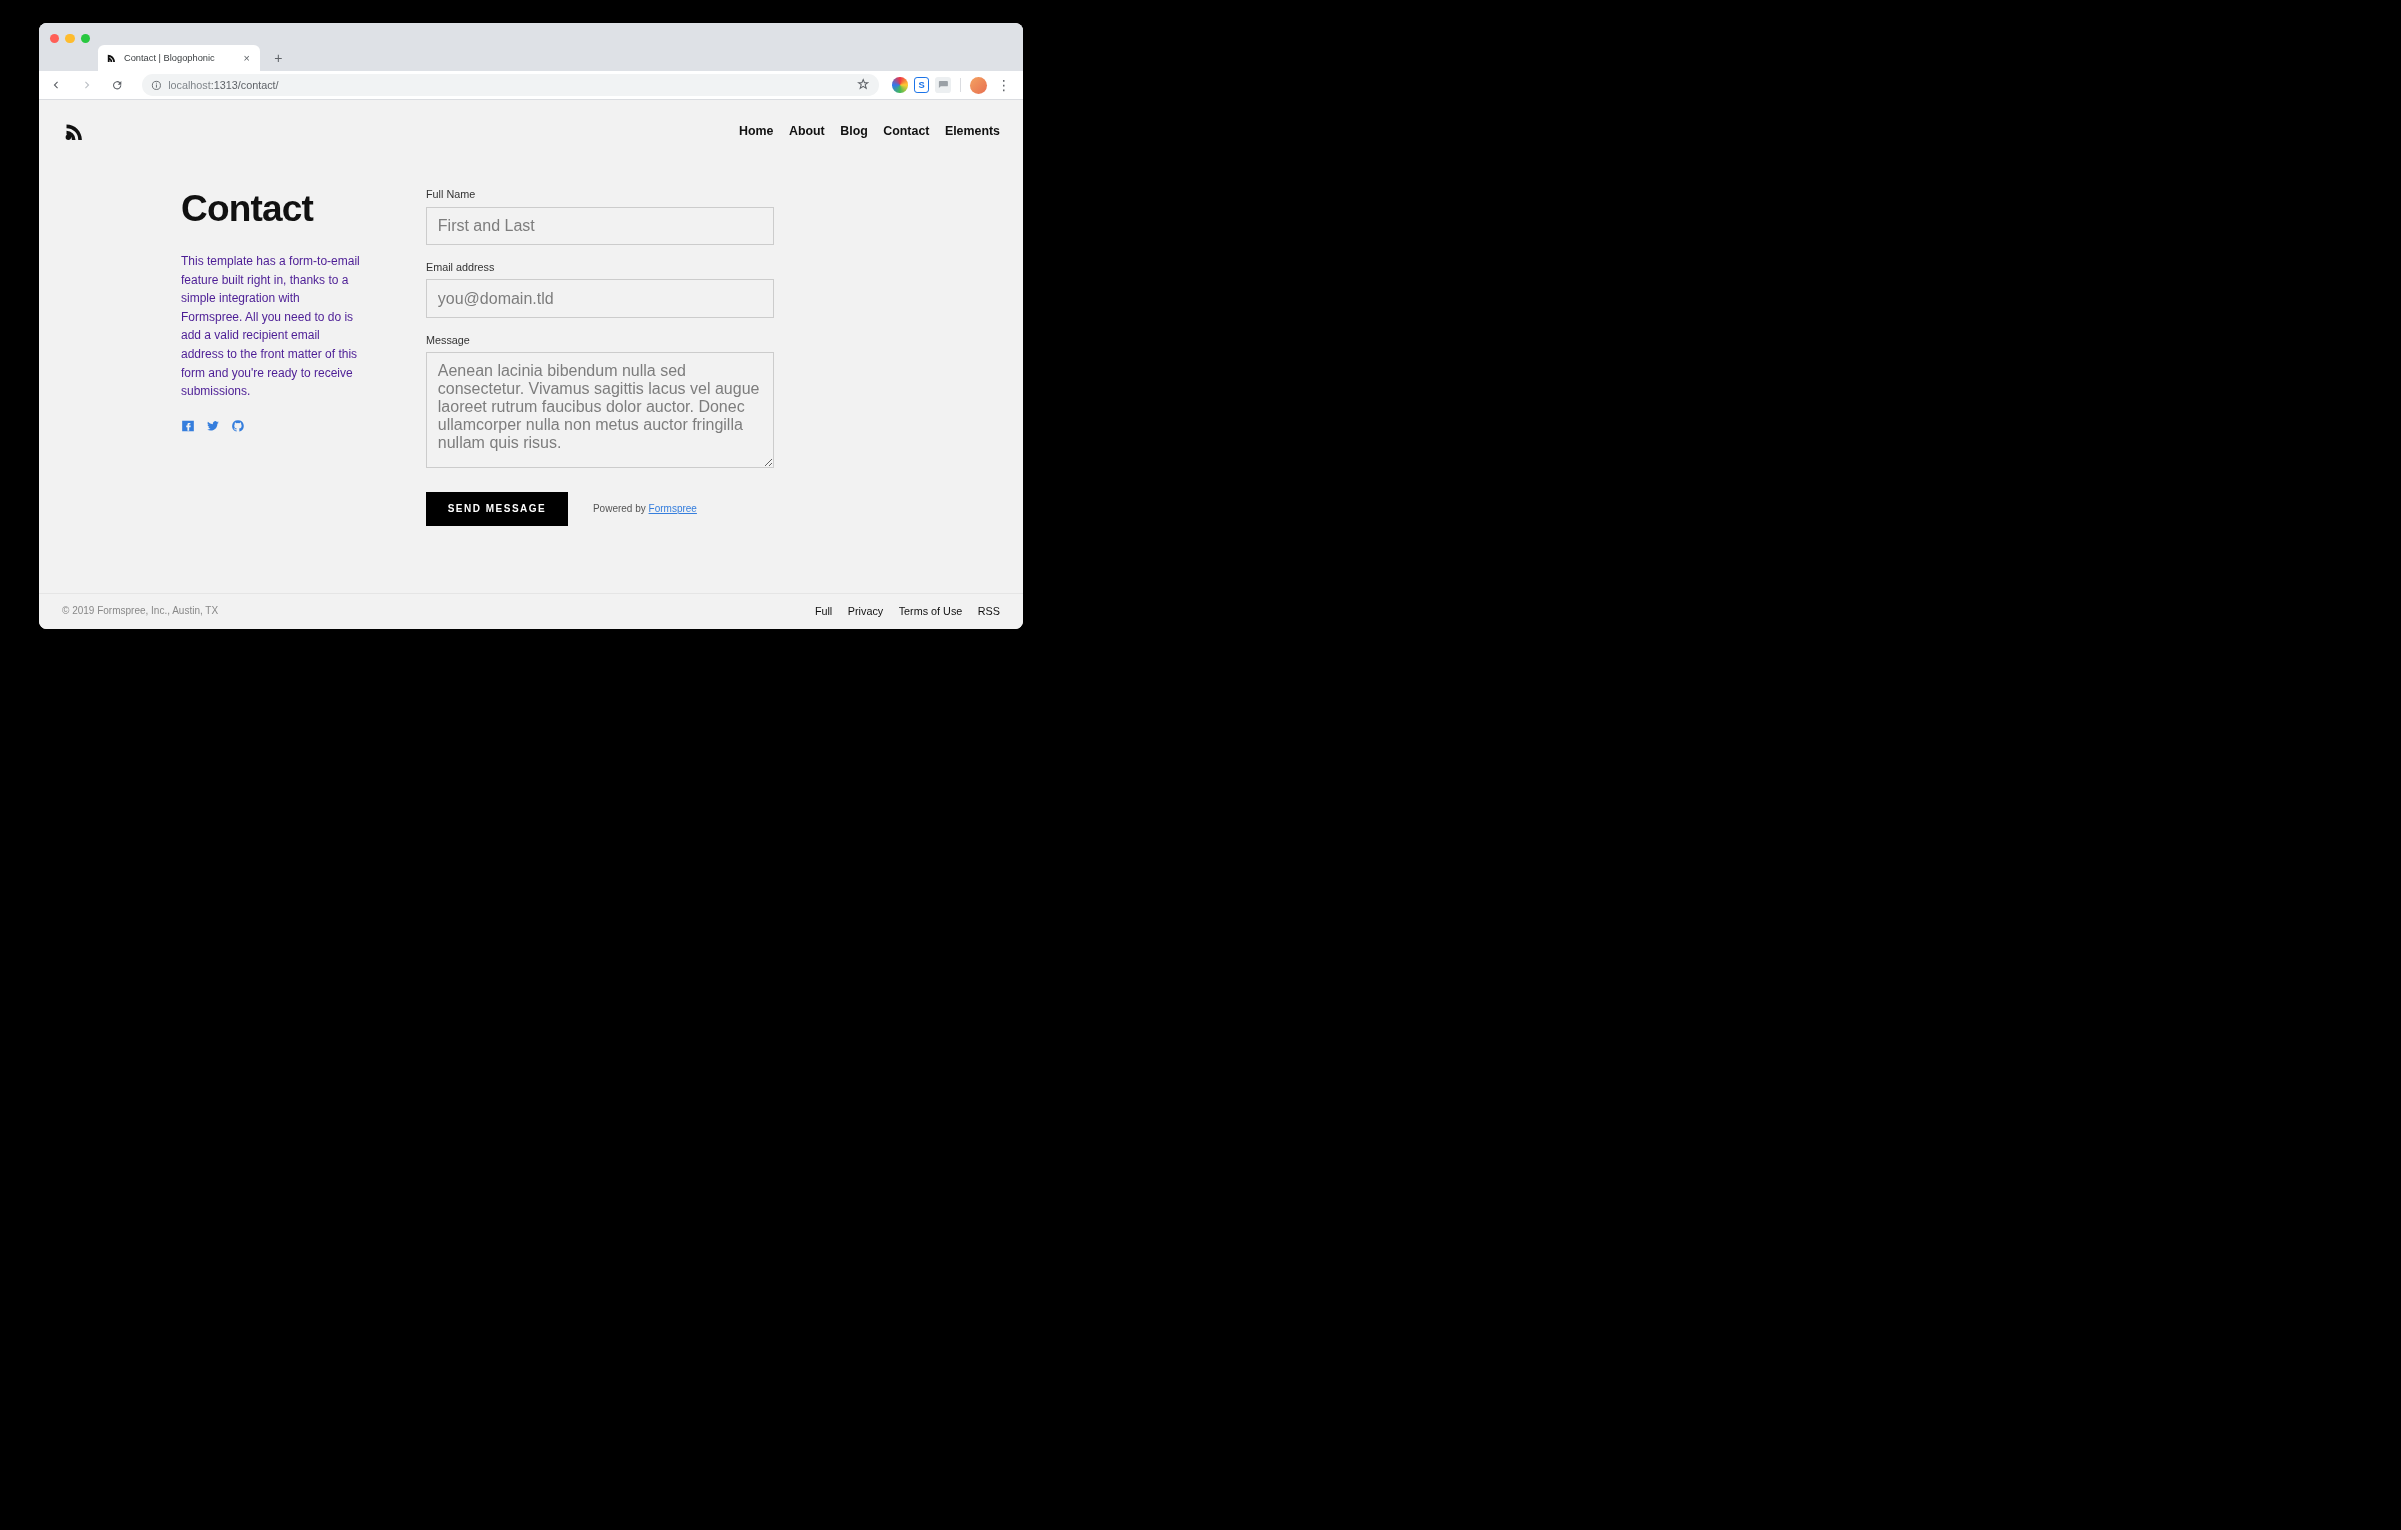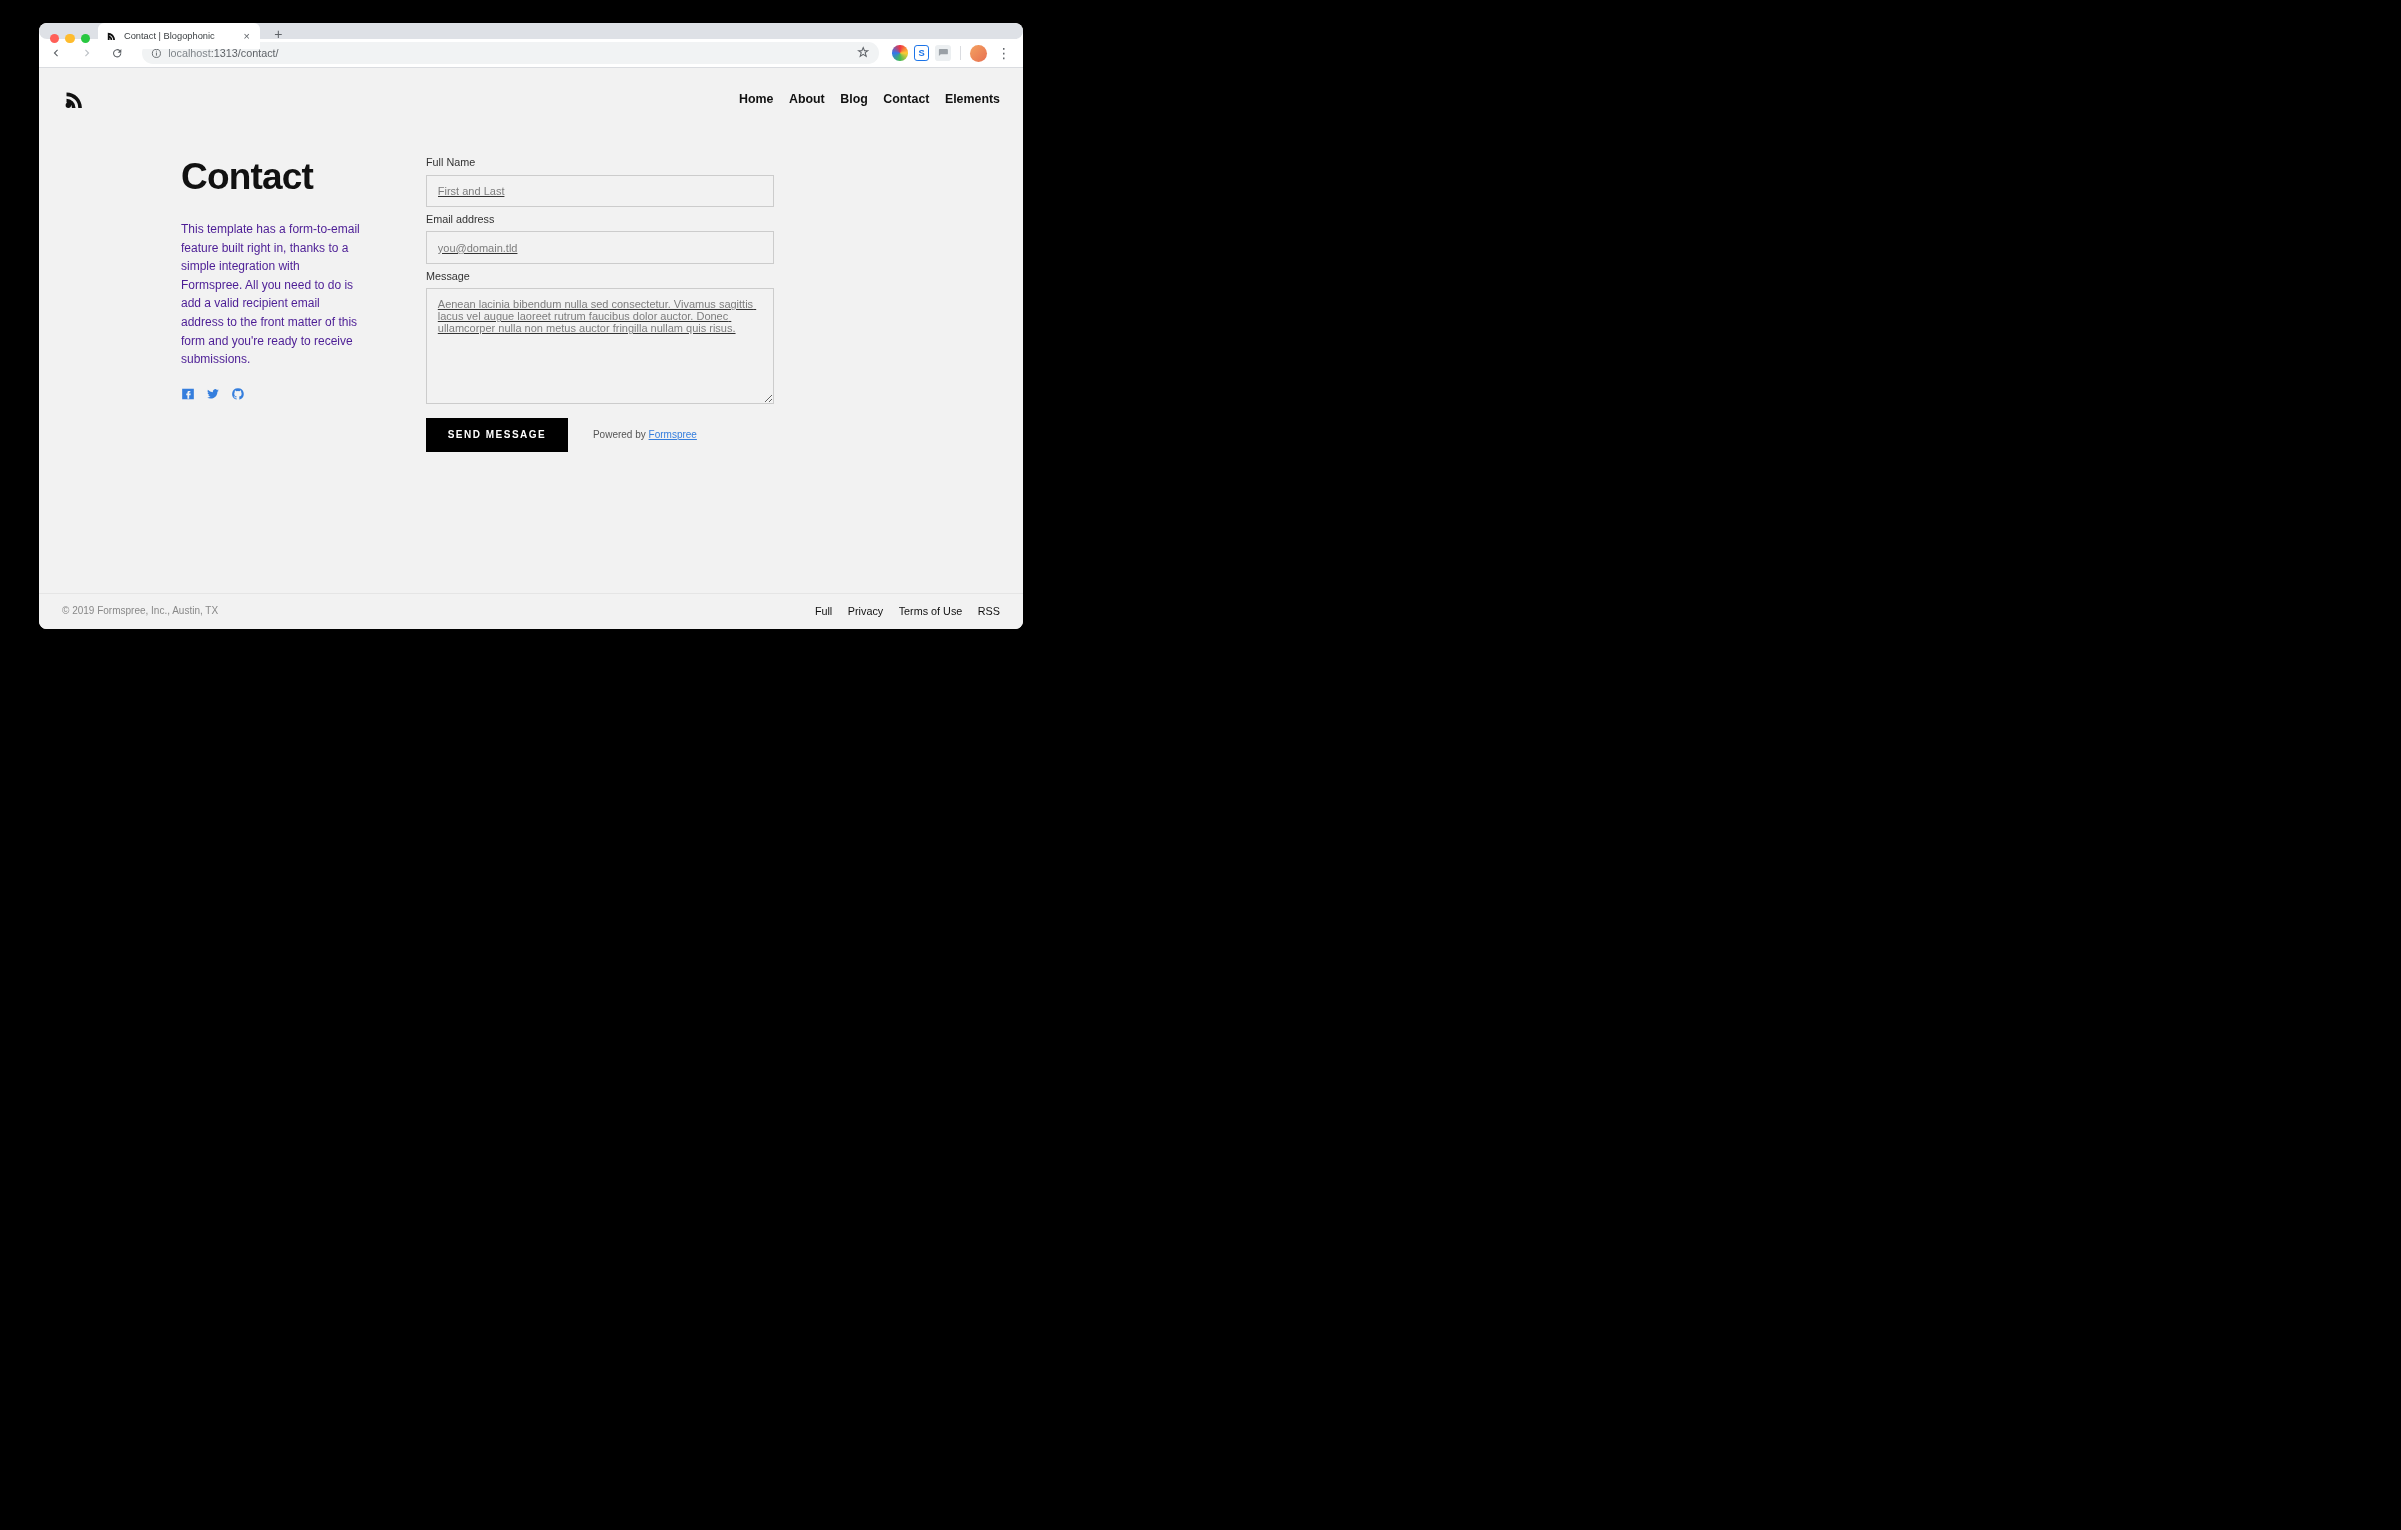--- a/index.html
+++ b/index.html
@@ -17,27 +17,26 @@
       width: 984px;
       height: 606px;
       background: #fff;
       border-radius: 7.7px;
       overflow: hidden;
       box-shadow: 0 7.7px 31px rgba(0,0,0,0.5);
       display: flex;
       flex-direction: column;
     }
     .tab-bar {
-      height: 16px;
+      height: 48px;
       background: #dee1e6;
       display: flex;
-      align-items: flex-start;
+      align-items: flex-end;
       padding-left: 7.7px;
       position: relative;
-      border-radius: 11px;
     }
     .traffic-lights {
       position: absolute;
       left: 10.8px;
       top: 10.8px;
       display: flex;
       gap: 6.2px;
     }
     .traffic-light {
       width: 9.3px;
@@ -205,25 +204,24 @@
       font-size: 10.8px;
       color: #333;
       margin-bottom: 6.2px;
       display: block;
     }
     .input, .textarea {
       width: 100%;
       border: 0.8px solid #ccc;
       background: #f2f2f2;
       padding: 9.3px 10.8px;
-      font-size: 11px;
+      font-size: 16px;
       color: #333;
       font-family: inherit;
-      margin-bottom: 6px;
-      text-decoration: underline;
+      margin-bottom: 16px;
     }
     .textarea { height: 116px; resize: both; }
     .input::placeholder, .textarea::placeholder { color: #7d7d7d; }
     .form-footer {
       display: flex;
       align-items: center;
       gap: 25px;
       margin-top: 4.6px;
     }
     .submit-btn {

